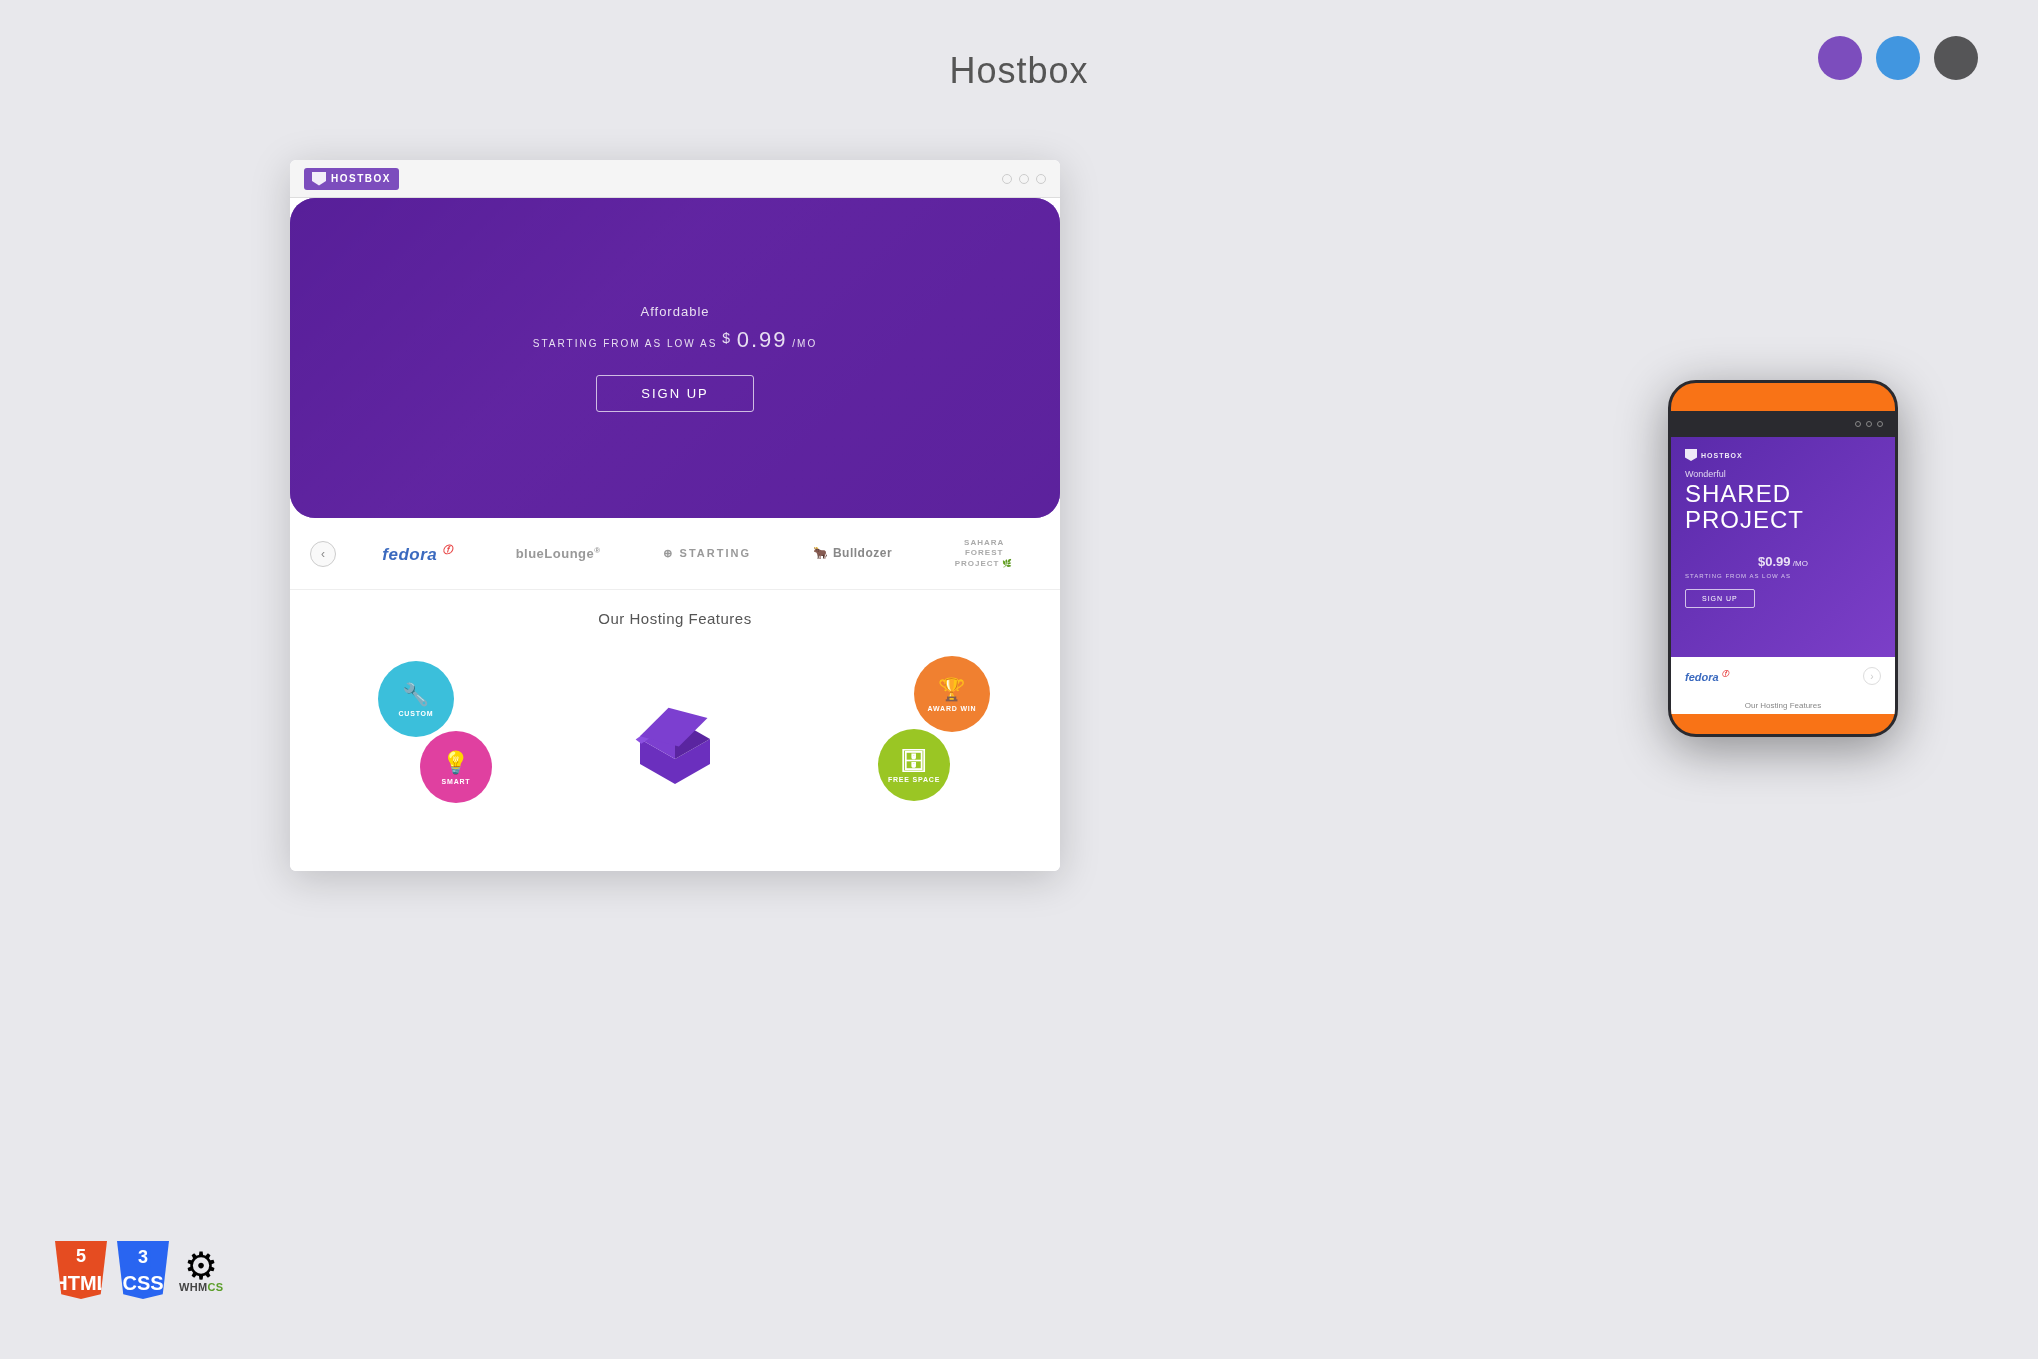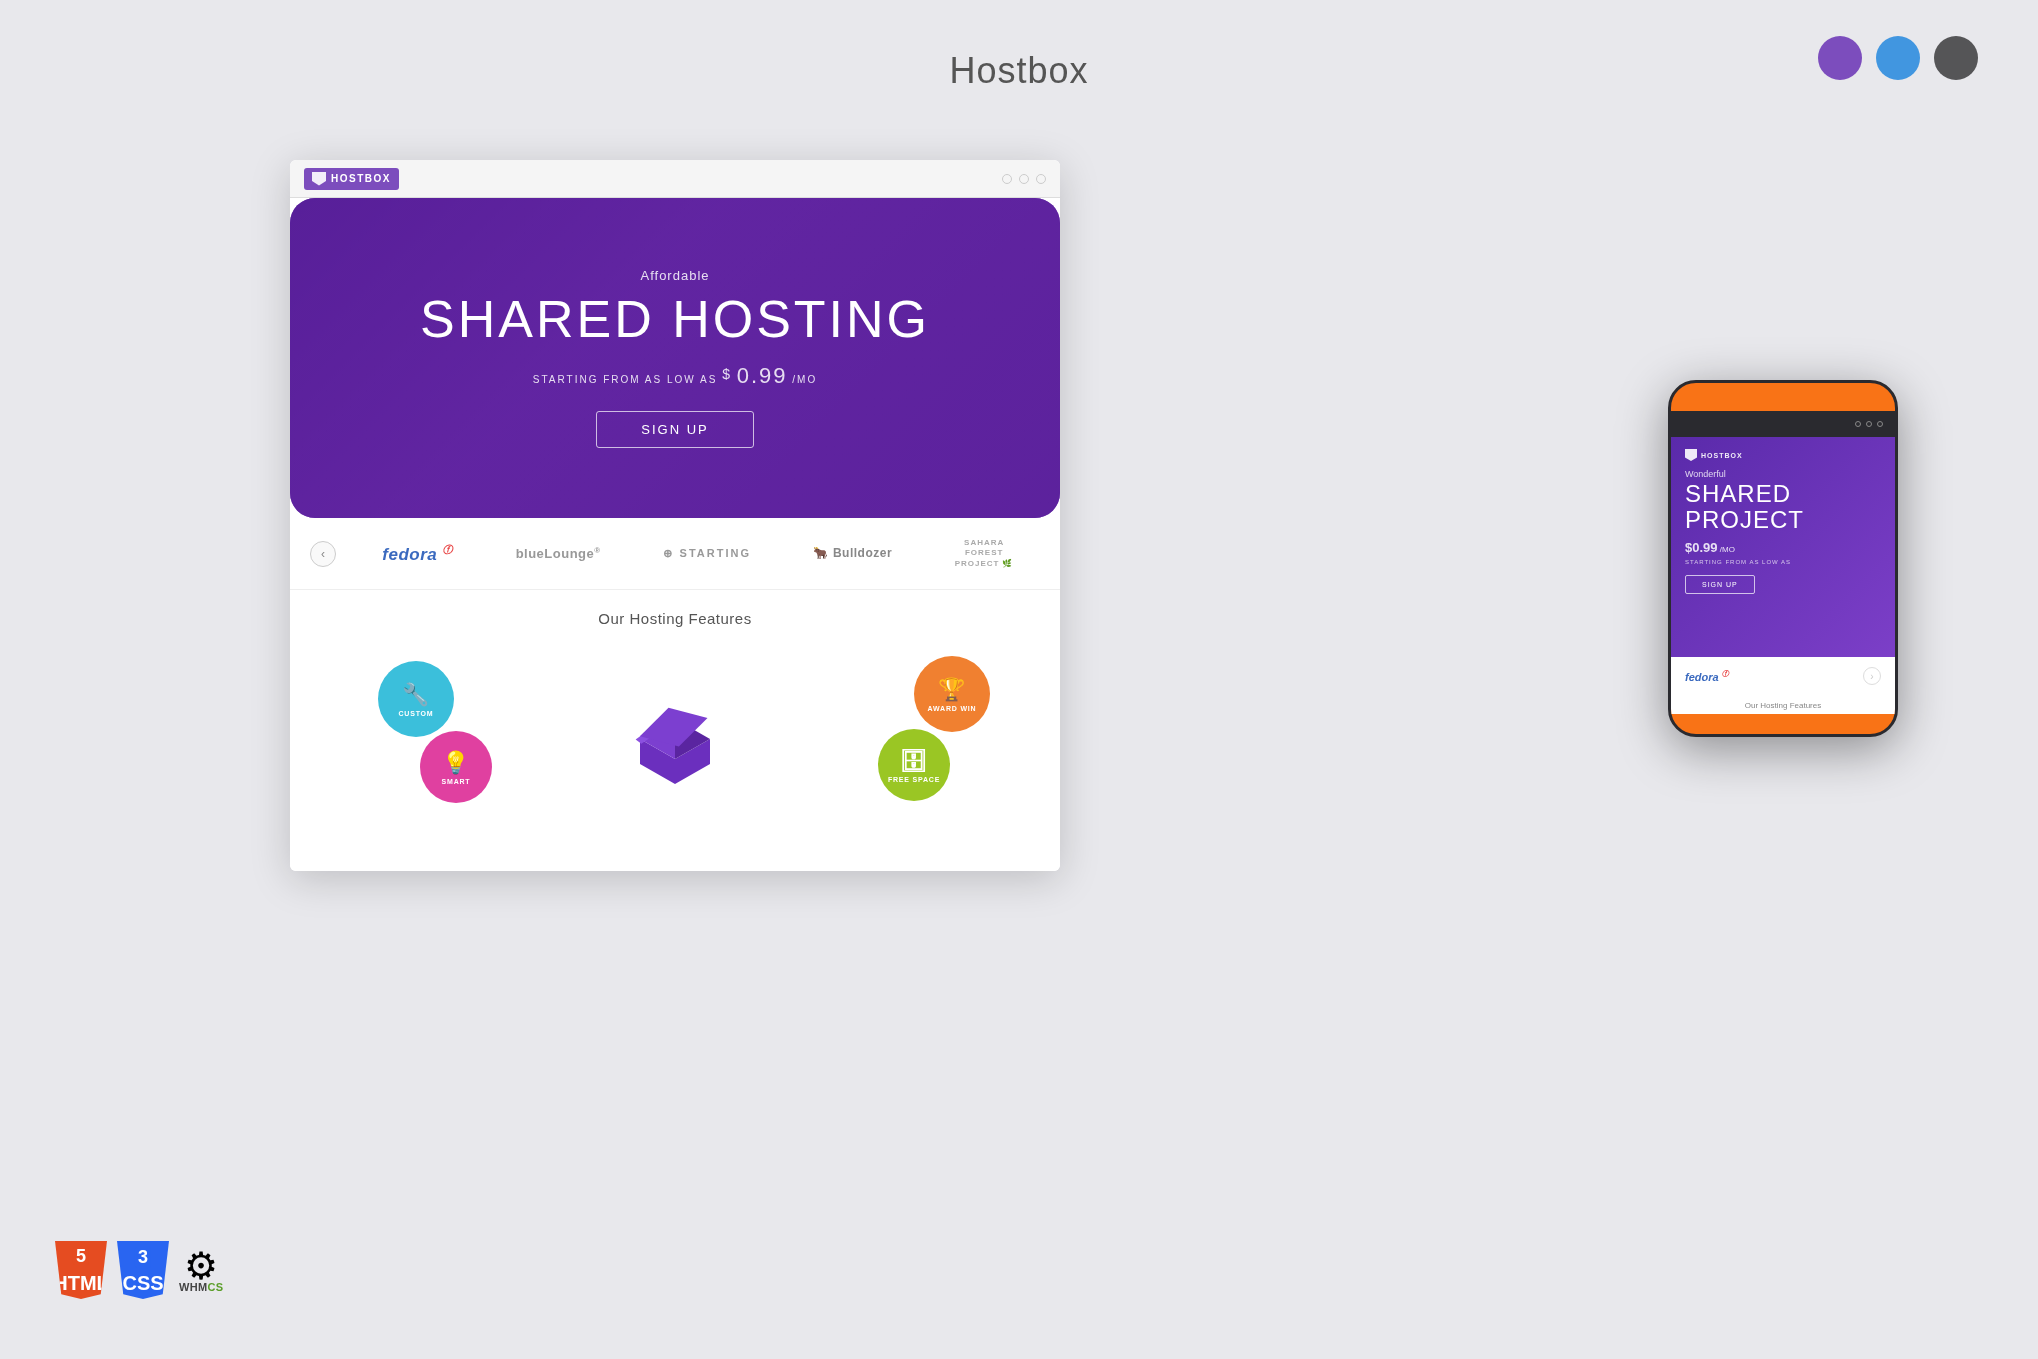--- a/index.html
+++ b/index.html
@@ -293,21 +293,22 @@
     .phone-shared {
       font-size: 24px;
       font-weight: 400;
       color: #fff;
       line-height: 1.1;
       letter-spacing: 1px;
     }
     .phone-price {
       font-size: 8px;
       color: rgba(255,255,255,0.85);
-      margin: 6px 0 4px;
+      margin: 20px 0 4px;
+      text-align: center;
     }
     .phone-price-amount { font-size: 13px; font-weight: 600; }
     .phone-starting {
       font-size: 6px;
       color: rgba(255,255,255,0.7);
       letter-spacing: 1px;
       text-transform: uppercase;
     }
     .phone-btn {
       border: 1px solid rgba(255,255,255,0.7);
@@ -383,21 +384,20 @@
       <div class="browser-dot"></div>
       <div class="browser-dot"></div>
       <div class="browser-dot"></div>
     </div>
   </div>
 
   <div class="hero-section">
     <div class="hero-bg-overlay"></div>
     <div class="hero-content">
       <div class="hero-affordable">Affordable</div>
-      <div class="hero-title">SHARED HOSTING</div>
       <div class="hero-price">
         <span>STARTING FROM AS LOW AS</span>
         <span class="dollar">$</span>
         <span class="amount">0.99</span>
         <span>/MO</span>
       </div>
       <button class="hero-signup-btn">SIGN UP</button>
     </div>
   </div>
 

